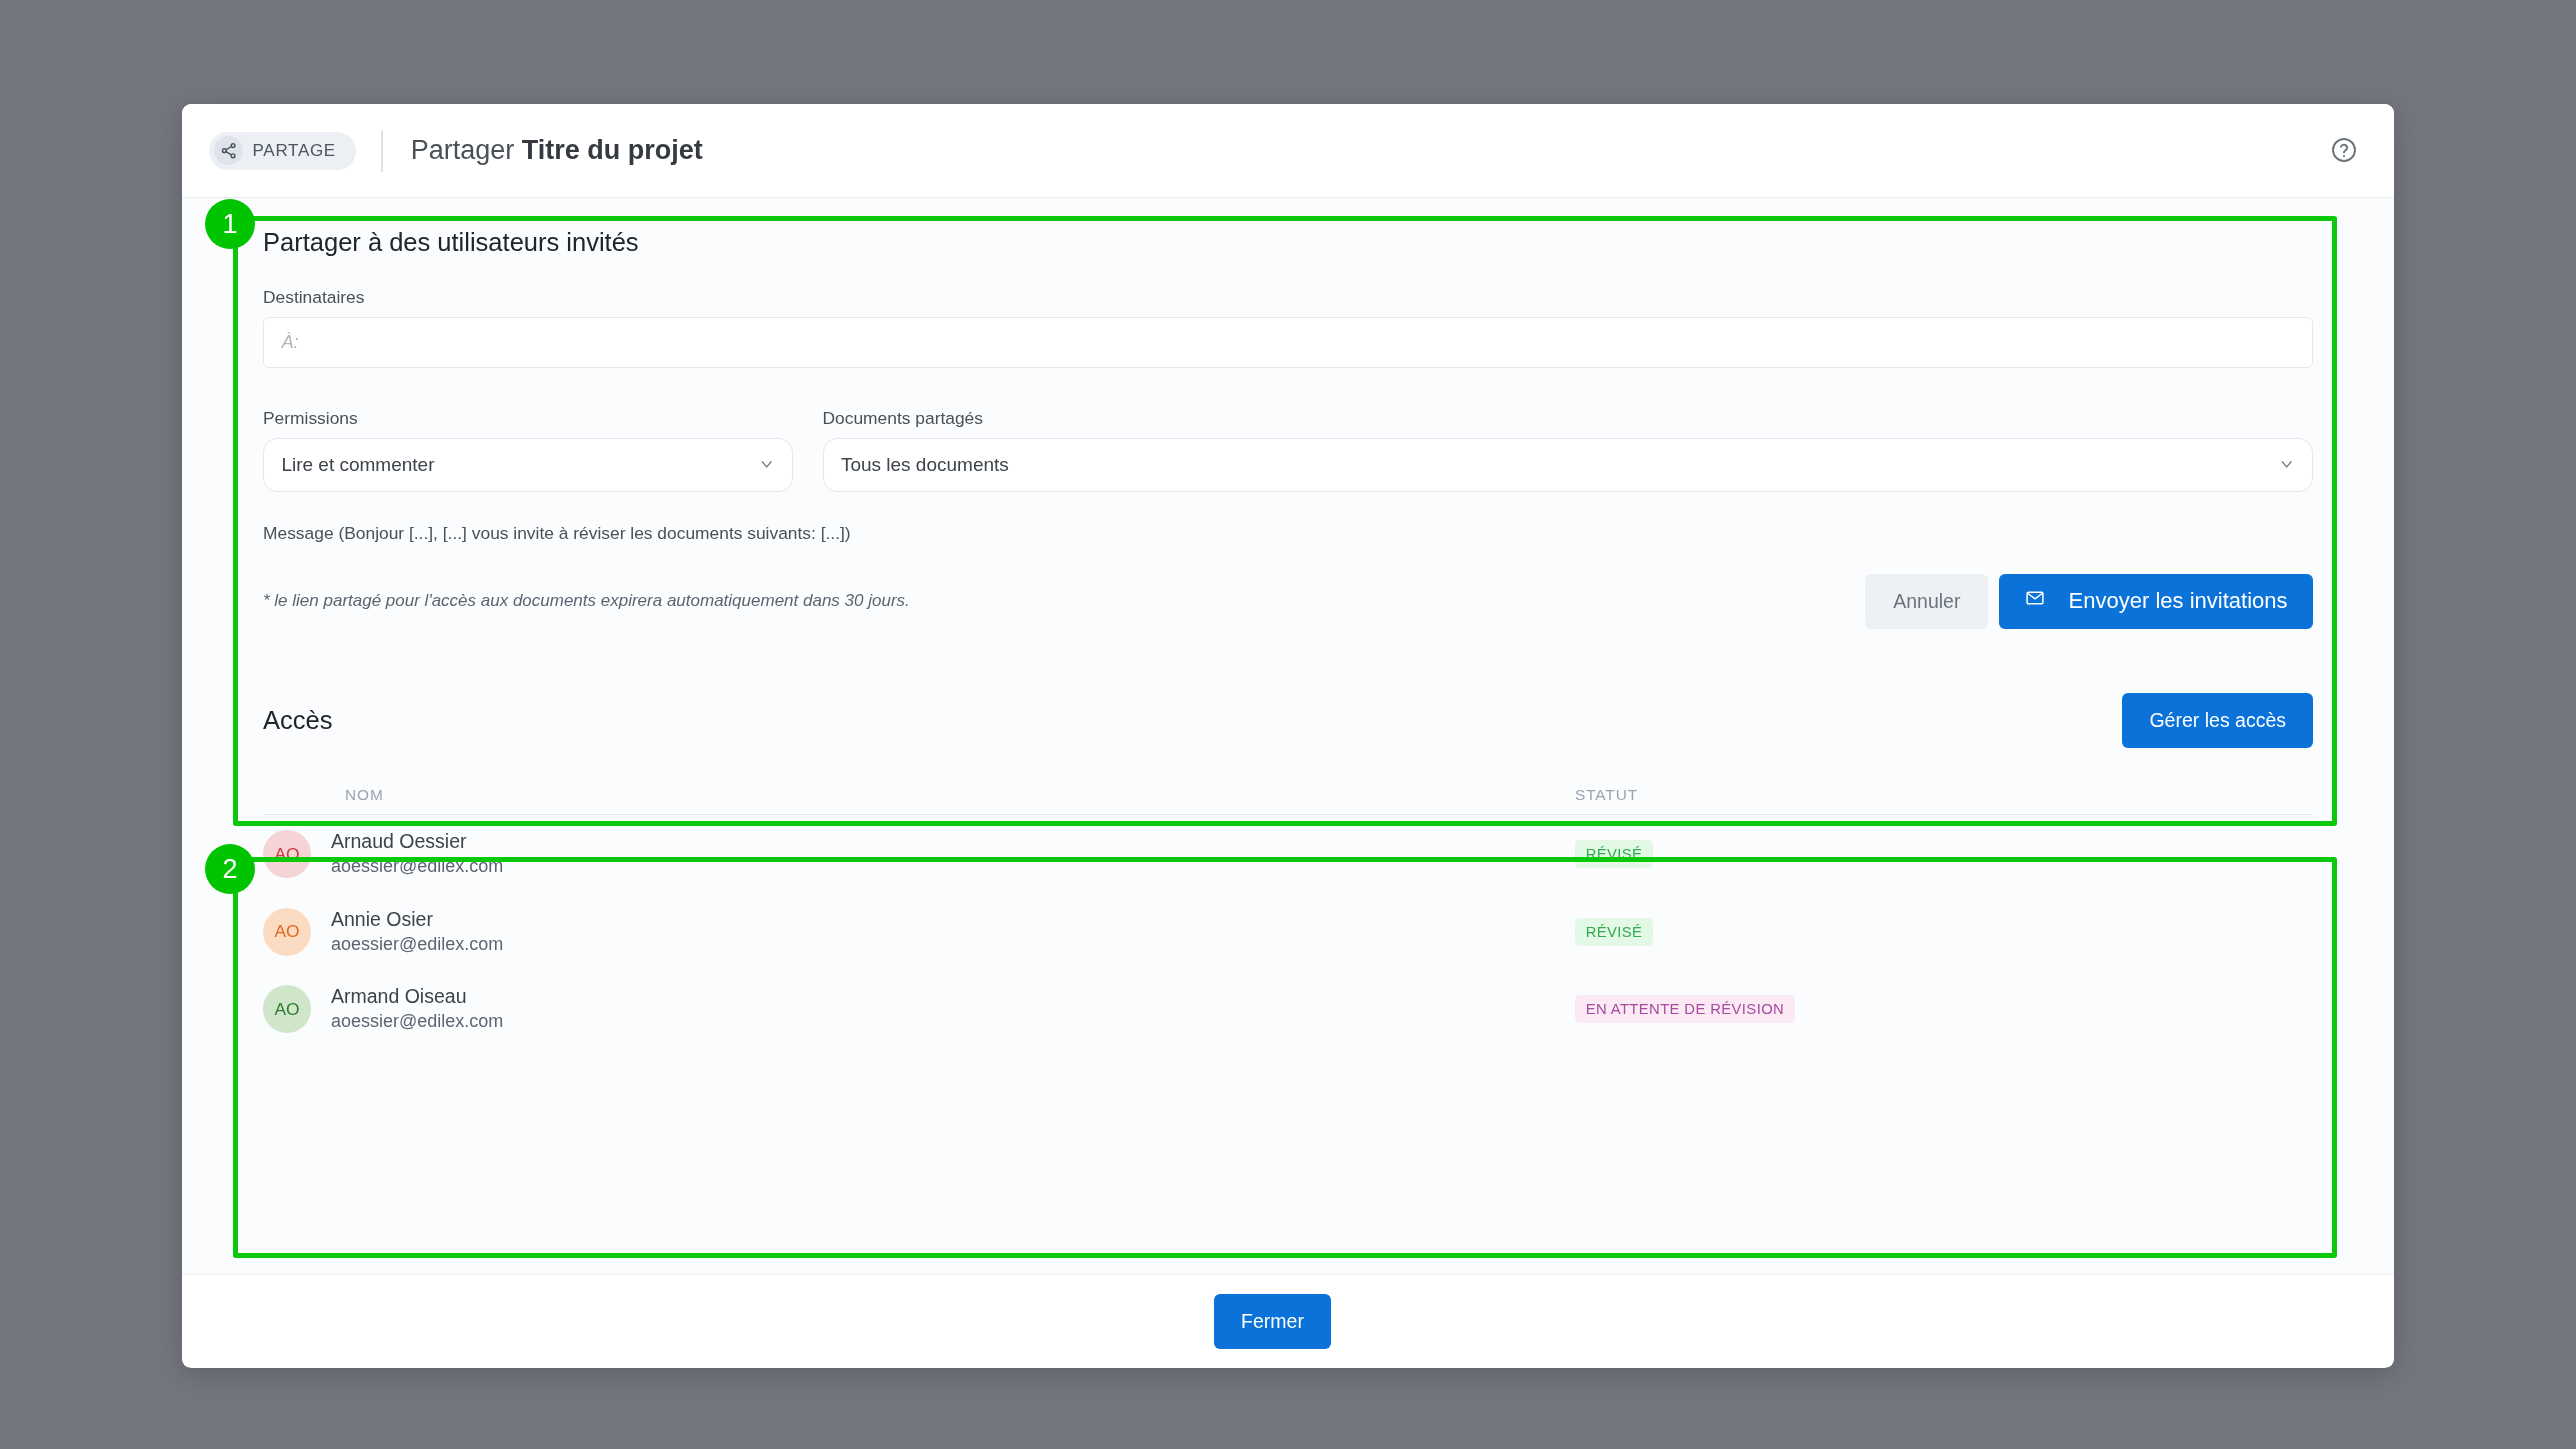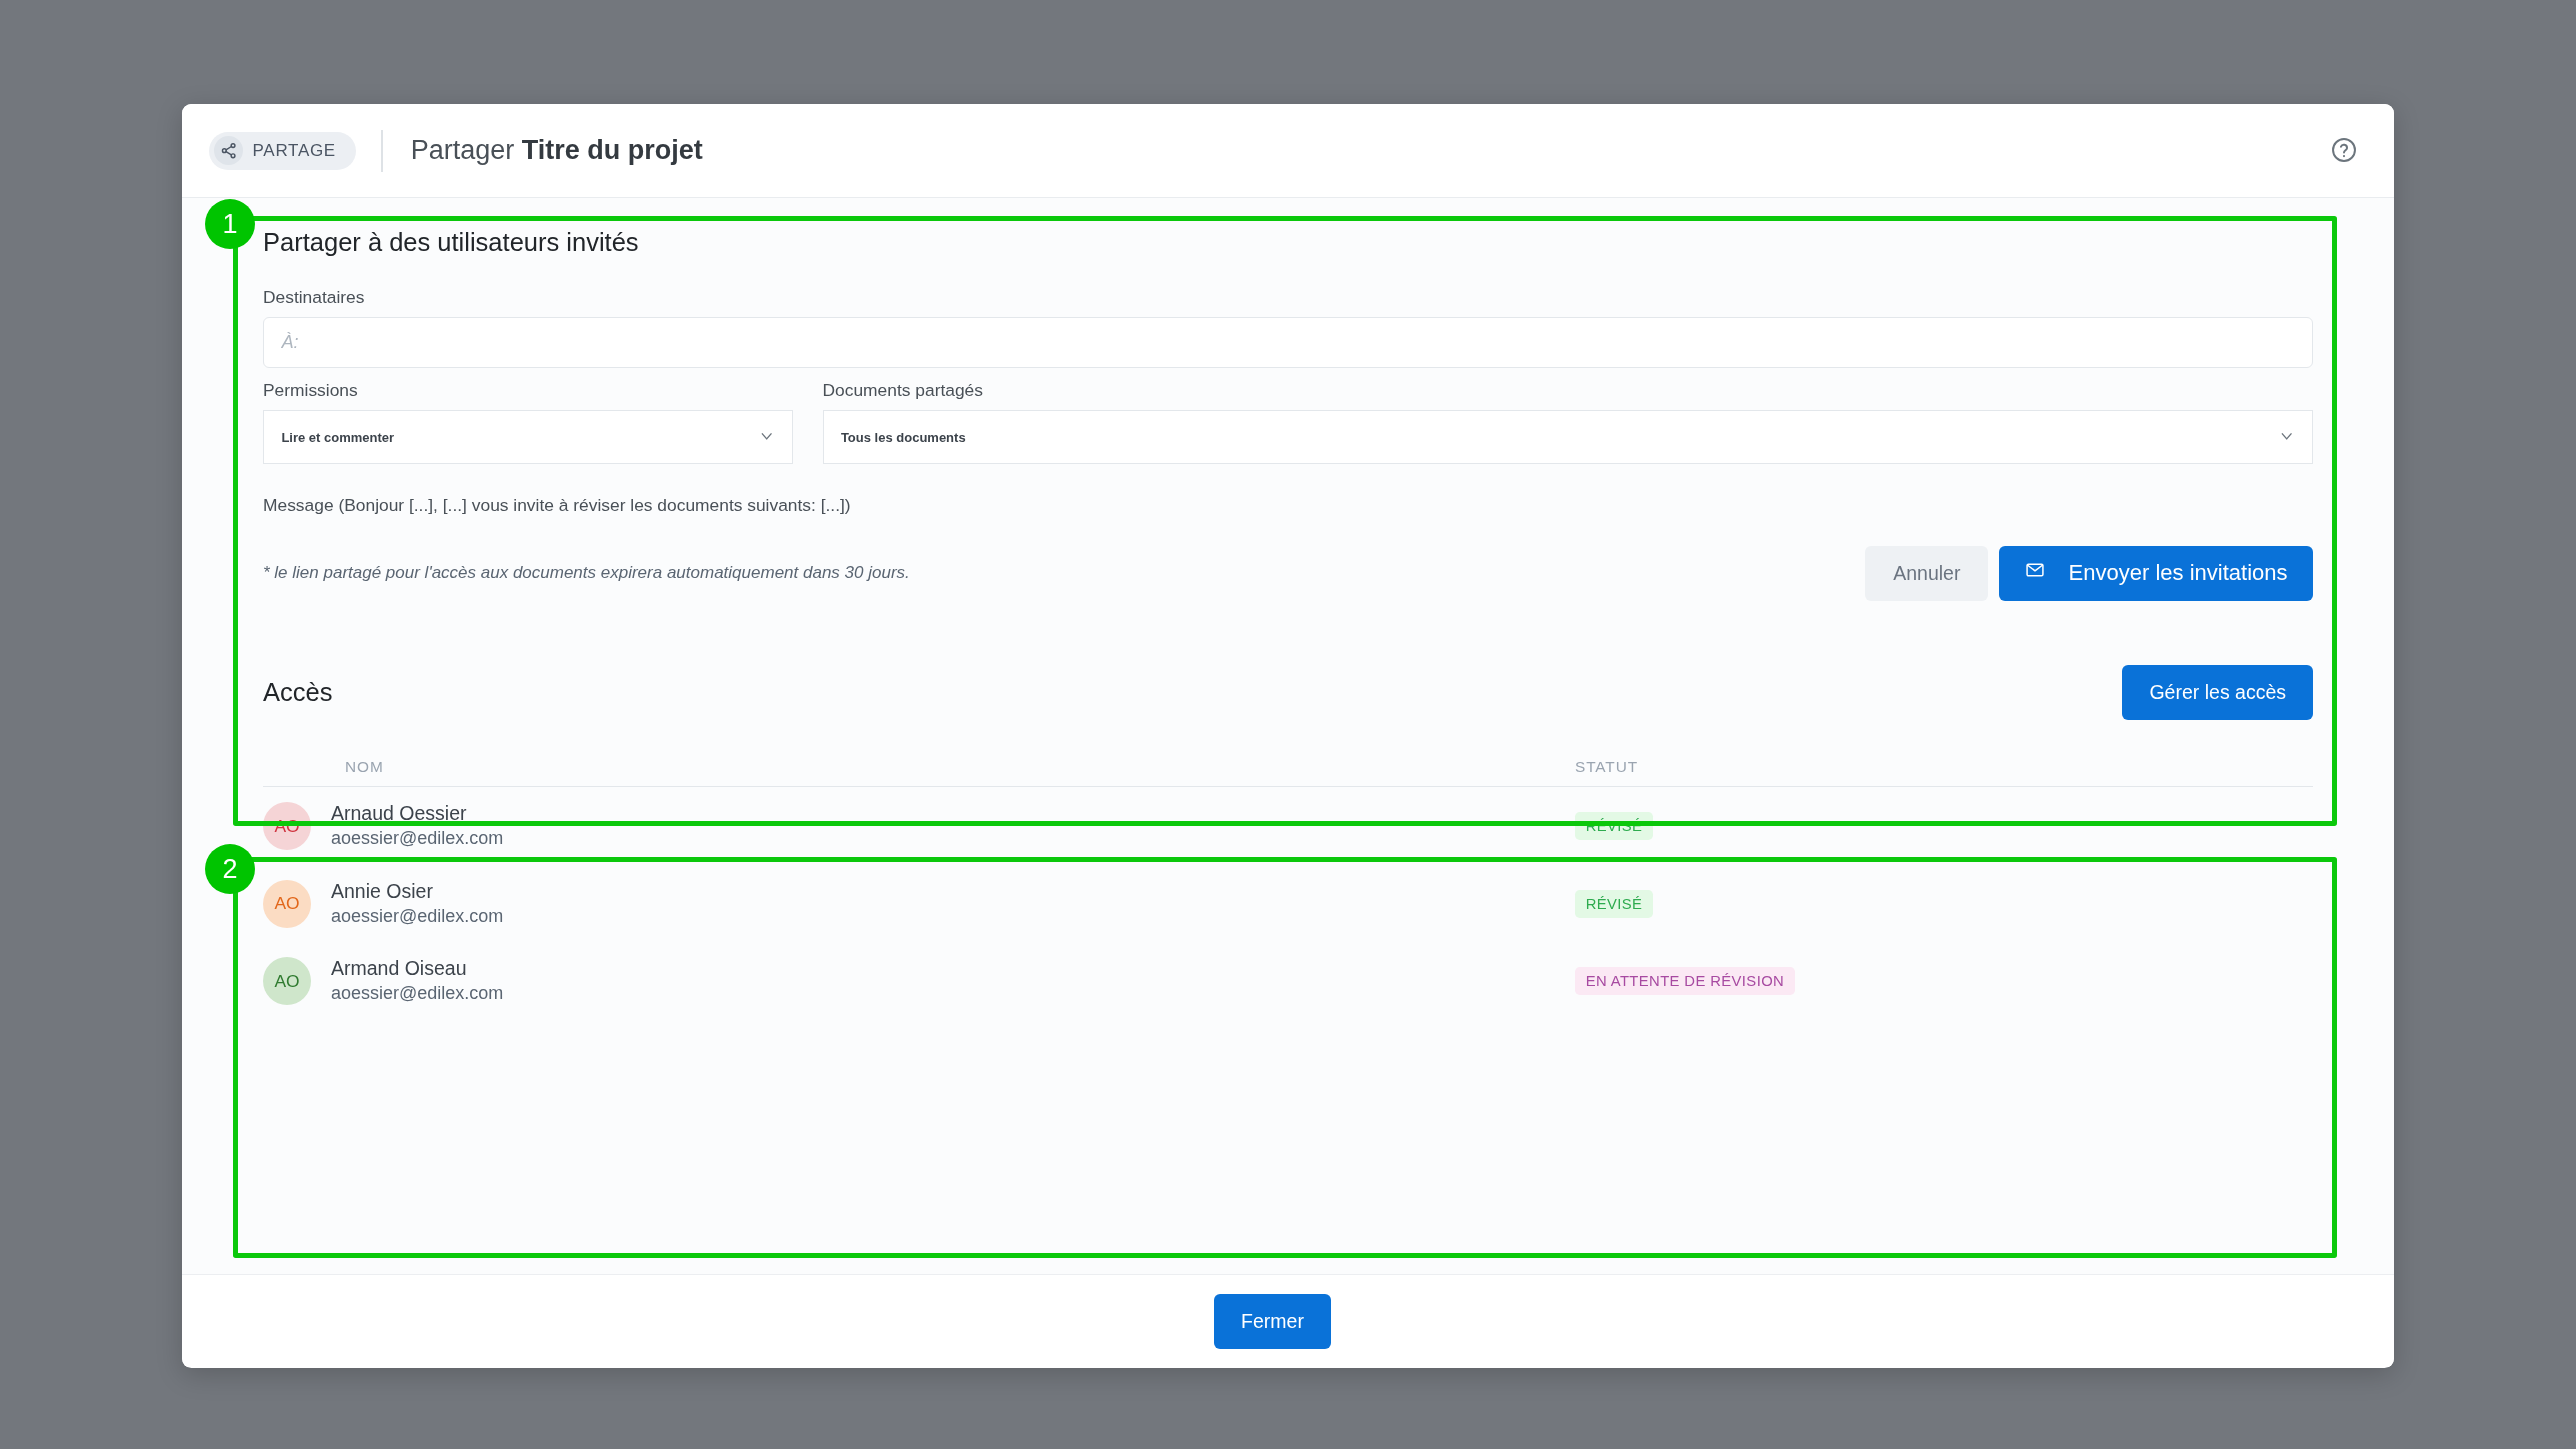--- a/index.html
+++ b/index.html
@@ -98,36 +98,35 @@
     border: 1.3px solid #e3e7eb;
     border-radius: 6px;
     padding: 0 17.4px;
     font-size: 18px;
     color: #212529;
     font-family: "Liberation Sans", sans-serif;
   }
   .text-input::placeholder { color: #aeb6bf; font-style: italic; }
 
   .row-2 {
-    display: flex; gap: 29.5px; margin-top: 12px;
+    display: flex; gap: 29.5px; margin-top: 40px;
   }
   .col-perm { width: 530px; flex: none; }
   .col-docs { flex: 1 1 auto; }
 
   .select-wrap { position: relative; }
   .select-box {
     width: 100%; height: 54px;
     background: #ffffff;
     border: 1.3px solid #e3e7eb;
-    border-radius: 0;
+    border-radius: 14px;
     padding: 0 42px 0 17.4px;
-    font-size: 13px; color: #3c434b;
+    font-size: 19px; color: #3c434b;
     display: flex; align-items: center;
     cursor: pointer;
-    font-weight: bold;
   }
   .chev {
     position: absolute; right: 17.4px; top: 50%;
     transform: translateY(-50%);
     pointer-events: none;
   }
 
   .msg-block { margin-top: 31px; }
   .textarea {
     width: 100%; height: 156px;

